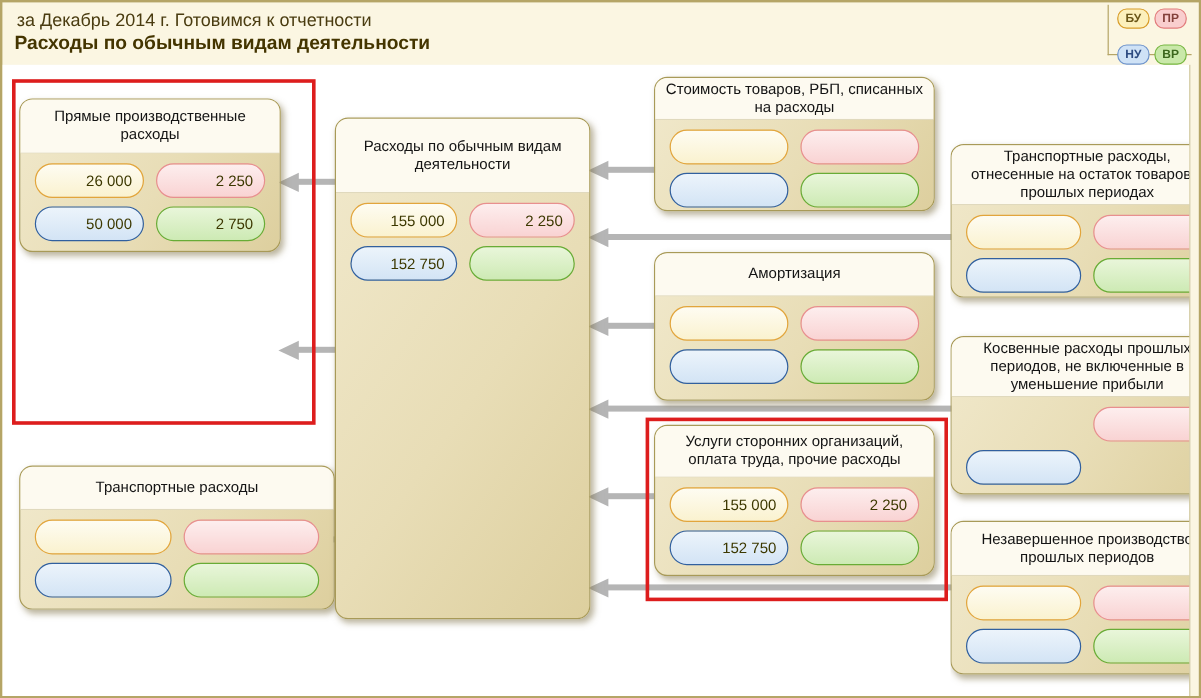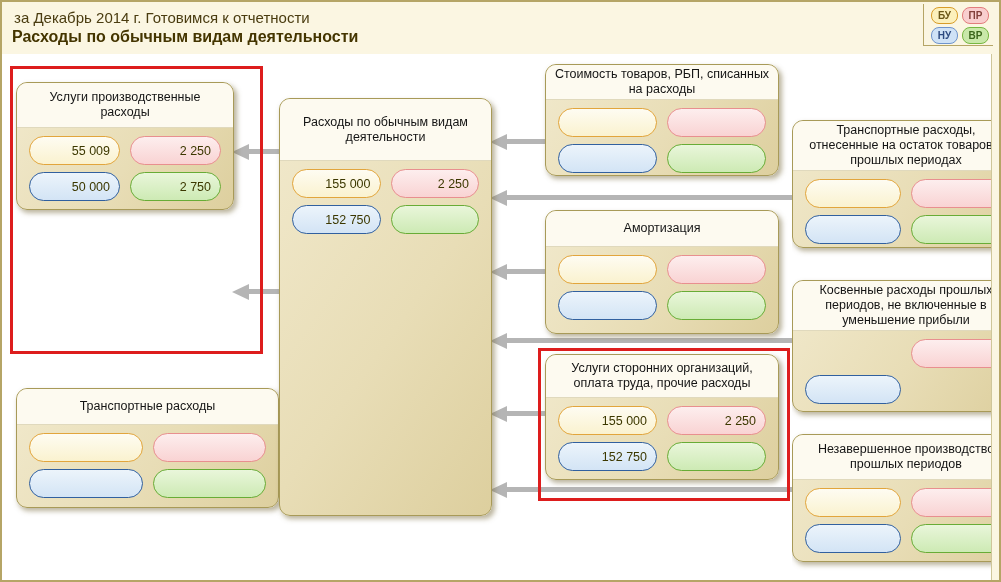--- a/index.html
+++ b/index.html
@@ -6,21 +6,21 @@
   .page{
     position:relative;width:1001px;height:582px;box-sizing:border-box;
     border:2px solid #b5a566;background:#fbf6e2;overflow:hidden;
     font-family:"Liberation Sans","DejaVu Sans",sans-serif;
   }
   .canvas{position:absolute;left:0;top:52px;width:989px;height:528px;background:#ffffff;border-right:1px solid #cfc69a;}
   .period{position:absolute;left:12px;top:7px;font-size:15px;color:#4a3c10;}
   .page-title{position:absolute;left:10px;top:26px;font-size:16px;font-weight:bold;color:#443500;}
   .legend{
     position:absolute;right:6px;top:2px;width:58px;height:34px;
-    display:grid;grid-template-columns:1fr 1fr;gap:3px 4px;
+    display:grid;grid-template-columns:1fr 1fr;gap:13px 4px;
     padding:3px 4px 4px 7px;border-left:1px solid #b5a566;border-bottom:1px solid #b5a566;
   }
   .badge{
     height:15px;border-radius:8px;font-size:10px;font-weight:bold;
     display:flex;align-items:center;justify-content:center;line-height:1;
   }
   .badge.bu{background:#fcf0bc;border:1px solid #d89c28;color:#6b5718;}
   .badge.pr{background:#f9cece;border:1px solid #e27d7d;color:#82403a;}
   .badge.nu{background:#cfe2f6;border:1px solid #6f94cc;color:#2c4a80;}
   .badge.vr{background:#c9e8a9;border:1px solid #77b742;color:#3c661c;}
@@ -107,25 +107,25 @@
   <div class="arrow" style="left:488px;top:412px;width:56px">
       <div class="head"></div>
       <div class="shaft"></div>
     </div>
   <div class="arrow" style="left:488px;top:488px;width:303px">
       <div class="head"></div>
       <div class="shaft"></div>
     </div>
 
   <div class="vbox" style="left:14px;top:80px;width:218px;height:128px">
-    <div class="vbox-title t2">Услуги производственные расходы</div>
-    <div class="vbox-body">
-        <div class="pills">
-      <div class="pill bu">
-            <span>55 009</span>
+    <div class="vbox-title t2">Прямые производственные расходы</div>
+    <div class="vbox-body">
+        <div class="pills">
+      <div class="pill bu">
+            <span>26 000</span>
           </div>
       <div class="pill pr">
             <span>2 250</span>
           </div>
       <div class="pill nu">
             <span>50 000</span>
           </div>
       <div class="pill vr">
             <span>2 750</span>
           </div>

